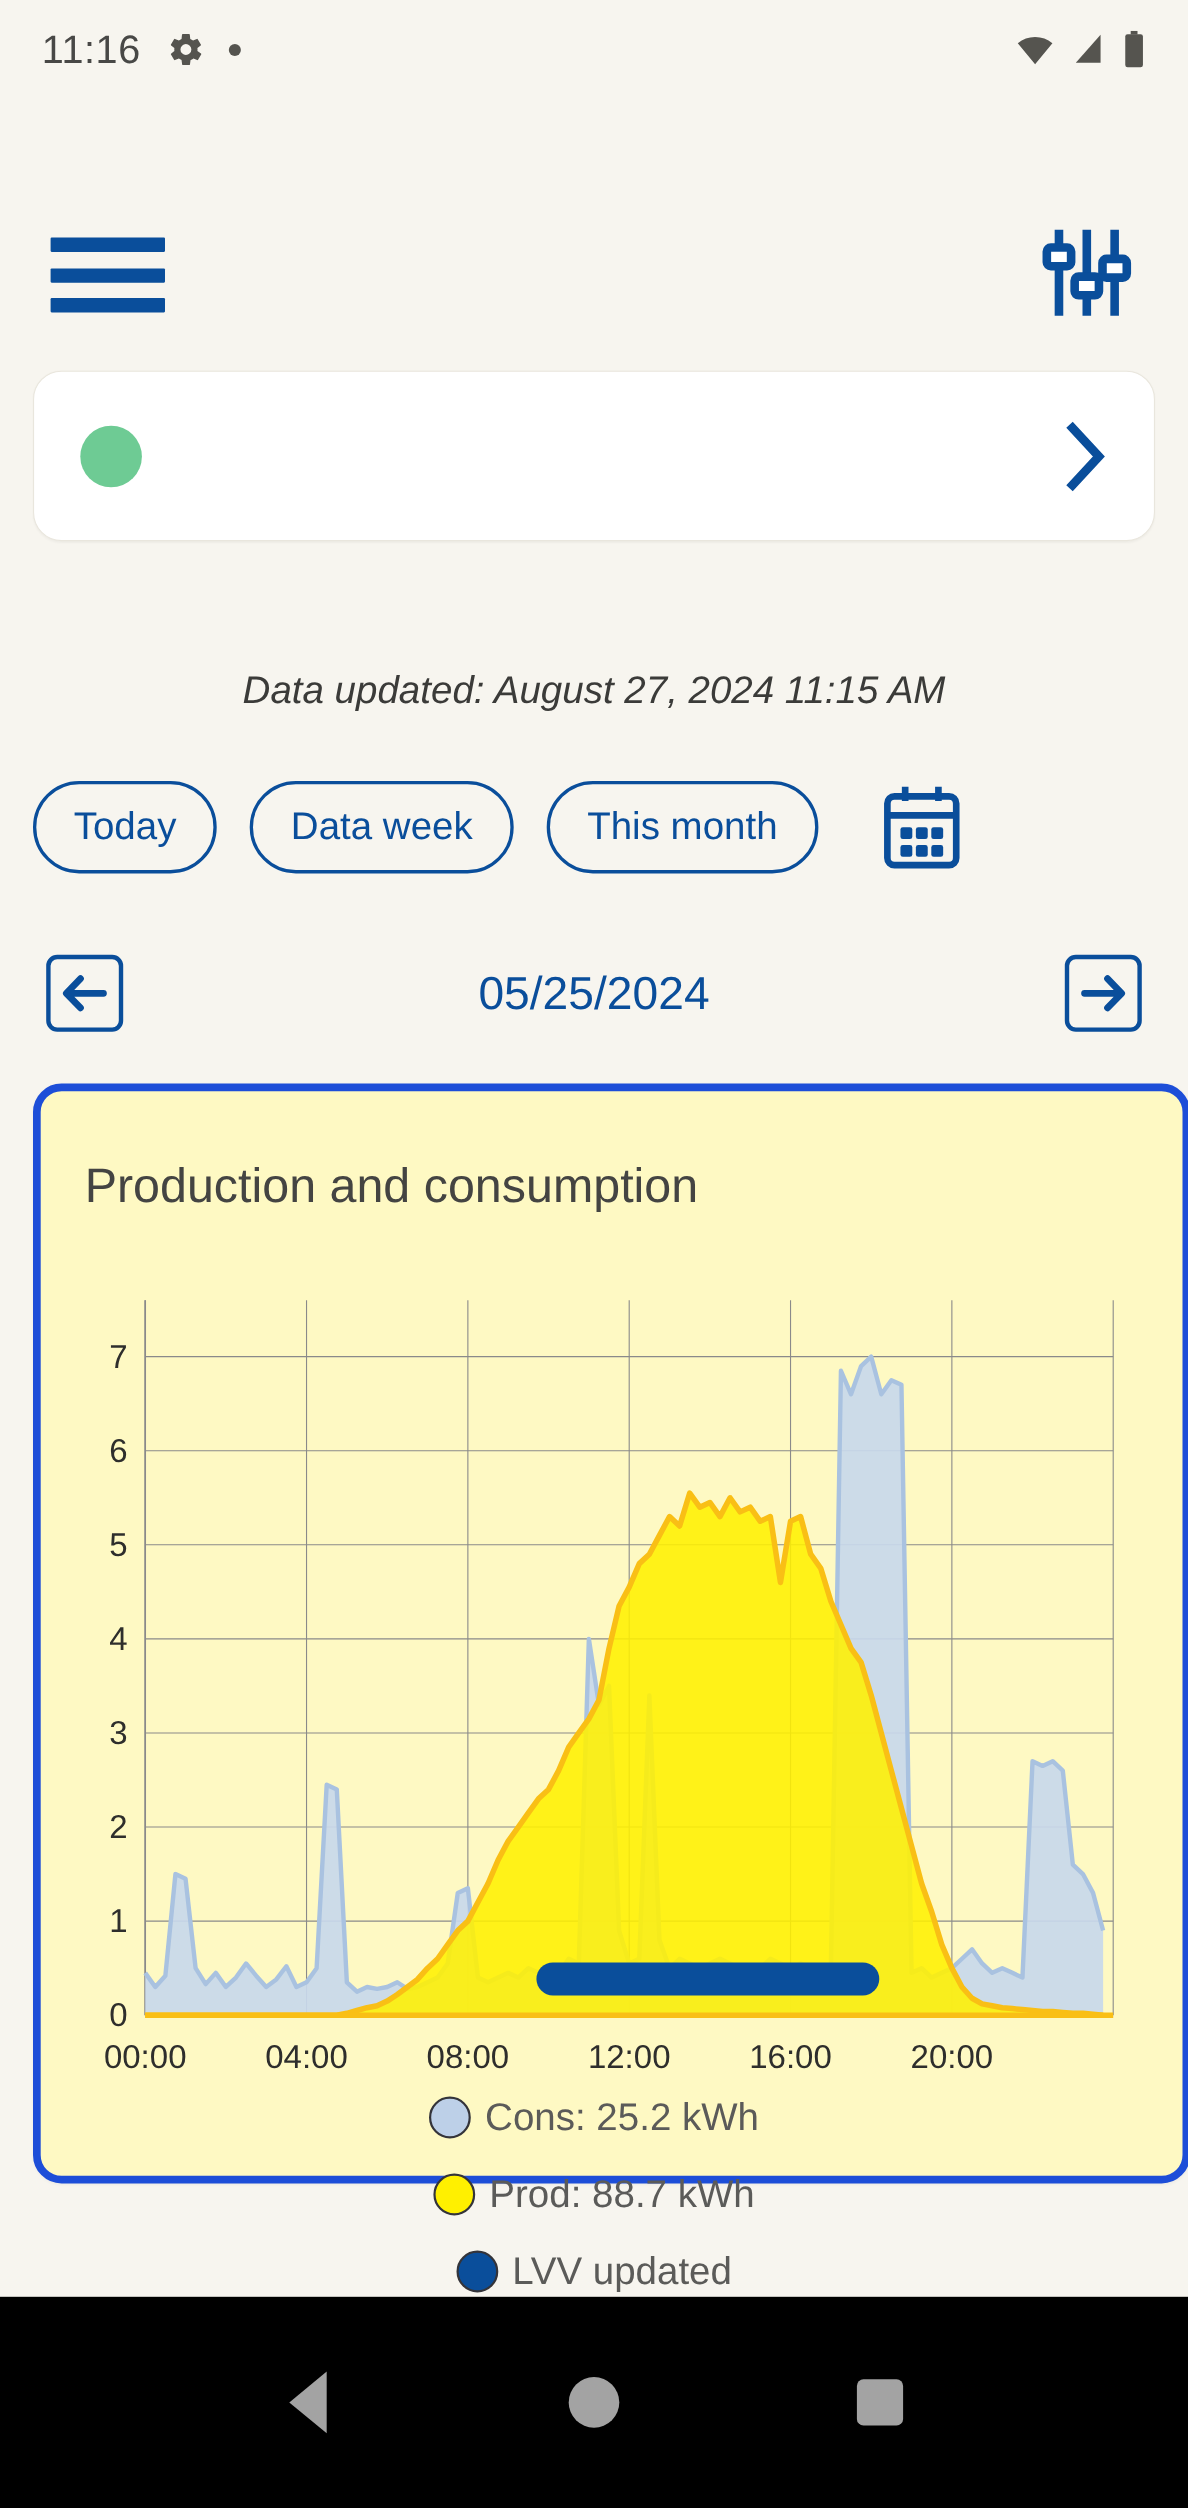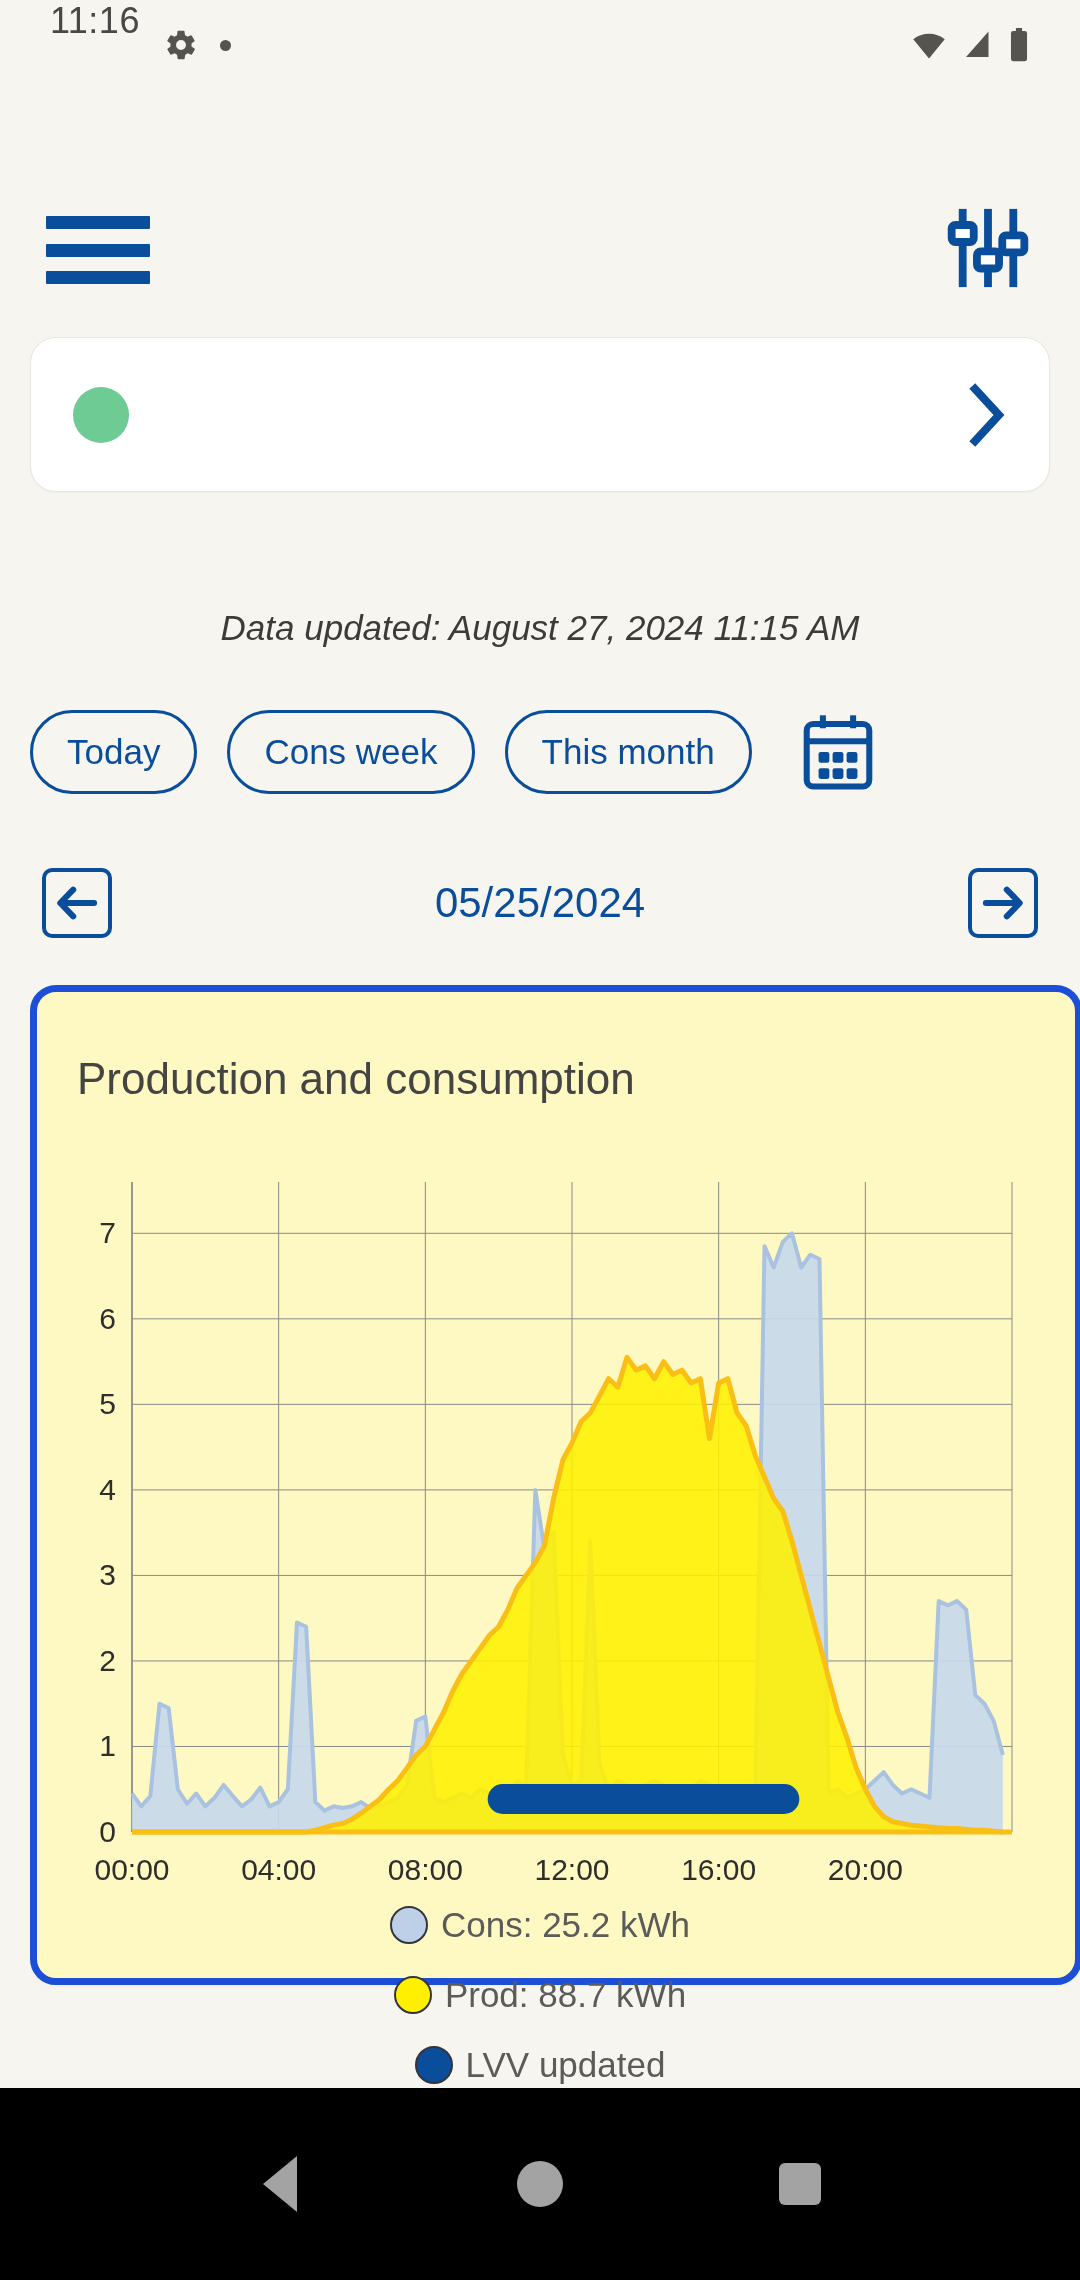--- a/index.html
+++ b/index.html
@@ -7,21 +7,21 @@
     width: 1080px; height: 2280px;
     background: #f7f5ef;
     font-family: "Liberation Sans", sans-serif;
     overflow: hidden;
   }
   .screen { position: relative; width: 1080px; height: 2280px; background: #f7f5ef; }
 
   
   .statusbar {
     position: absolute; top: 0; left: 0; width: 1080px; height: 90px;
-    display: flex; padding: 0 50px;
+    display: flex; align-items: center; padding: 0 38px;
   }
   .sb-time { font-size: 36px; color: #484846; letter-spacing: .5px; }
   .sb-left-icons { display: flex; align-items: center; gap: 22px; margin-left: 24px; }
   .sb-spacer { flex: 1; }
   .sb-right-icons { display: flex; align-items: center; gap: 13px; }
   .gear-dot { width: 11px; height: 11px; border-radius: 50%; background: #55544f; }
 
   
   .topbar {
     position: absolute; top: 195px; left: 0; width: 1080px; height: 110px;
@@ -169,21 +169,21 @@
     <div class="grow site-name" style="padding-left:28px;"></div>
     <svg width="40" height="64" viewBox="0 0 20 32">
       <path d="M4 3 L16 16 L4 29" fill="none" stroke="#0a4e9b" stroke-width="4" stroke-linecap="square"></path>
     </svg>
   </div>
 
   <div class="updated">Data updated: August 27, 2024 11:15 AM</div>
 
   <div class="periods">
     <div class="pill">Today</div>
-    <div class="pill">Cons week</div>
+    <div class="pill">Data week</div>
     <div class="pill">This month</div>
     <div class="cal-wrap">
       <svg width="78" height="82" viewBox="0 0 36 38">
         <line x1="11" y1="2" x2="11" y2="8" stroke="#0a4e9b" stroke-width="2.8"></line>
         <line x1="25" y1="2" x2="25" y2="8" stroke="#0a4e9b" stroke-width="2.8"></line>
         <rect x="3.5" y="6" width="29" height="29" rx="3" fill="none" stroke="#0a4e9b" stroke-width="2.8"></rect>
         <line x1="3.5" y1="14" x2="32.5" y2="14" stroke="#0a4e9b" stroke-width="2.8"></line>
         <g fill="#0a4e9b">
           <rect x="9" y="19" width="5" height="5" rx="1"></rect>
           <rect x="15.5" y="19" width="5" height="5" rx="1"></rect>

